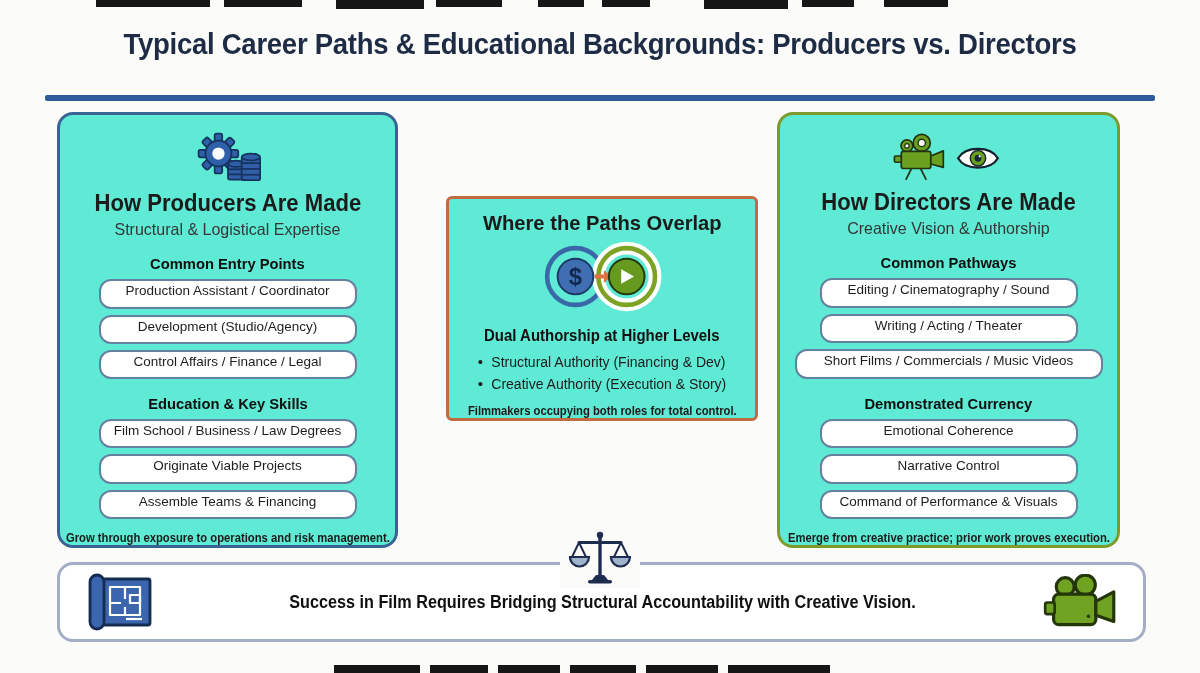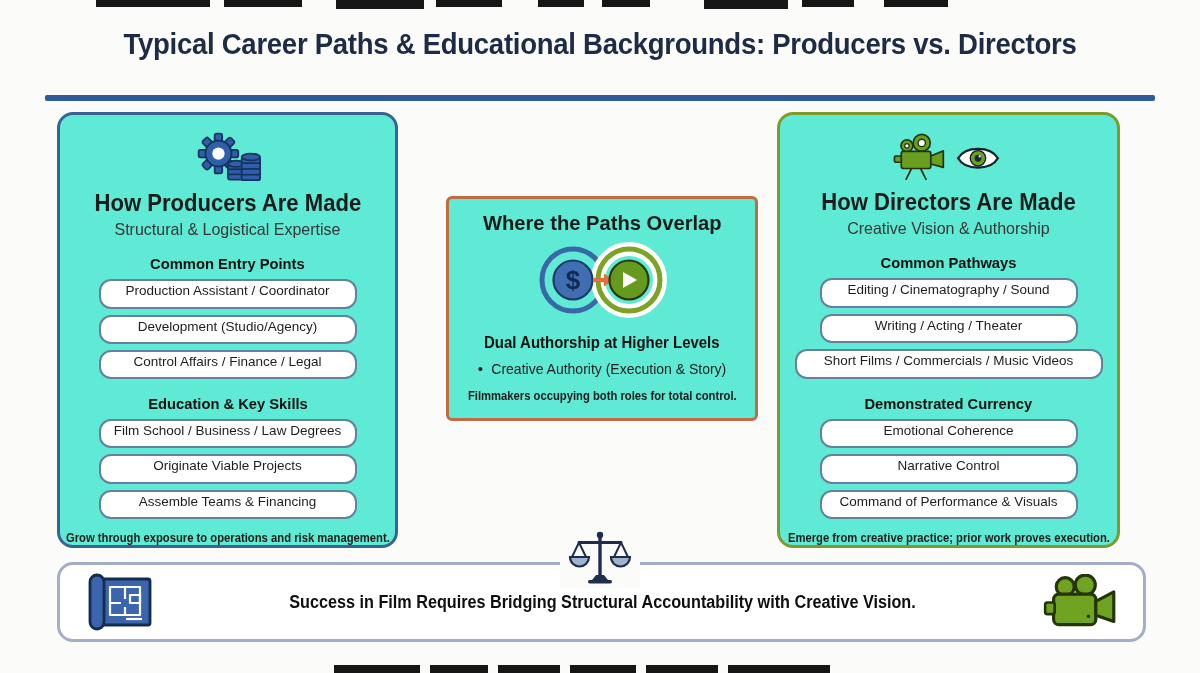--- a/index.html
+++ b/index.html
@@ -114,20 +114,21 @@
         <line x1="80" y1="41" x2="90" y2="41" stroke="var(--arrow_orange)" stroke-width="4.5"></line>
         <polygon points="90,34.5 99,41 90,47.5" fill="var(--arrow_orange)"></polygon>
       </g>
       <g>
         <circle cx="115" cy="41" r="19.5" fill="#669a1e" stroke="#24390e" stroke-width="2.2"></circle>
         <polygon points="109,33 123,41 109,49" fill="#fff"></polygon>
       </g>
     </svg>
     <h3 class="dual">Dual Authorship at Higher Levels</h3>
     <ul>
+      <li>Structural Authority (Financing &amp; Dev)</li>
       <li>Creative Authority (Execution &amp; Story)</li>
     </ul>
     <p class="footnote">Filmmakers occupying both roles for total control.</p>
   </section>
 
   <section class="panel directors">
     <svg class="icon-row" width="150" height="76" viewBox="0 0 200 92">
       <g fill="var(--icon_green)" stroke="#233312" stroke-width="3" stroke-linejoin="round">
         <circle cx="26" cy="26" r="10.5"></circle>
         <circle cx="26" cy="26" r="4" fill="#fff" stroke-width="2.2"></circle>

